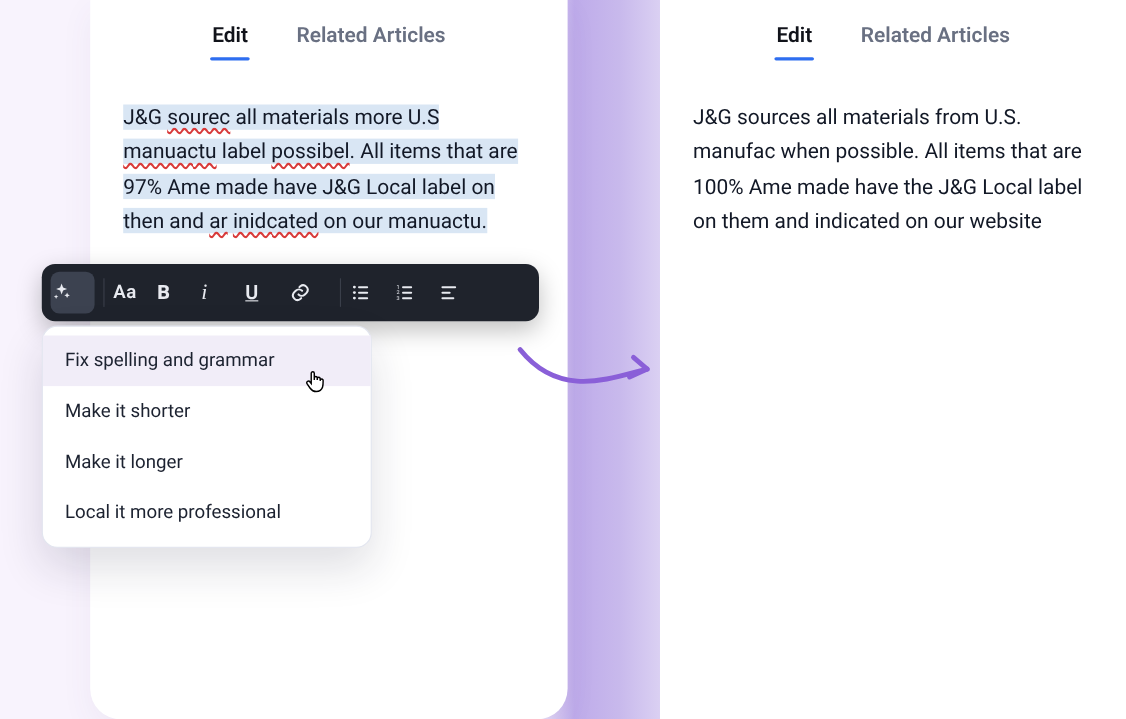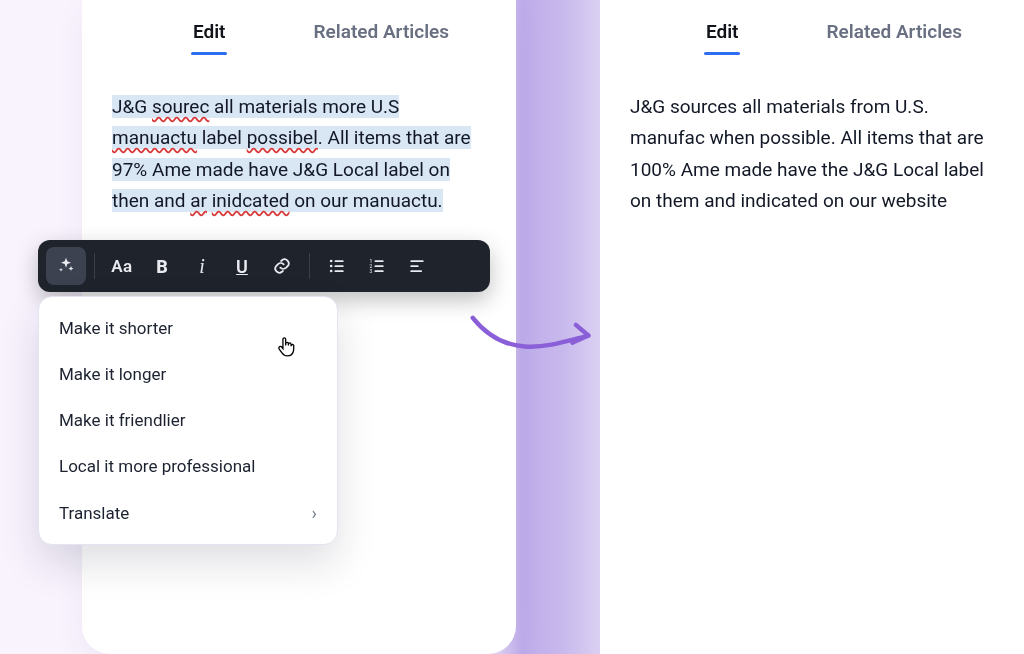--- a/index.html
+++ b/index.html
@@ -45,21 +45,20 @@
     padding-top: 14px;
     padding-bottom: 10px;
   }
   .tab {
     font-size: 19px;
     font-weight: 600;
     color: #697082;
     padding: 6px 2px 10px;
     cursor: pointer;
     position: relative;
-    margin-left: 44px;
   }
   .tab.active { color: #11131a; }
   .tab.active::after {
     content: "";
     position: absolute;
     left: 0; right: 0; bottom: -2px;
     height: 3px;
     background: #2e6ef0;
     border-radius: 2px;
   }
@@ -92,21 +91,20 @@
     padding: 0 8px;
     gap: 2px;
     color: #e6e8ee;
     box-shadow: 0 8px 22px rgba(0,0,0,0.25);
     z-index: 5;
   }
   .tb-btn {
     width: 38px; height: 38px;
     display: flex;
     align-items: center;
-    justify-content: center;
     border-radius: 8px;
     cursor: pointer;
     color:#e8eaf0;
   }
   .tb-btn.ai { background: #3c4250; width:40px;}
   .tb-sep {
     width: 1px; height: 26px;
     background: #3a3f4a;
     margin: 0 6px;
   }
@@ -219,35 +217,31 @@
     <div class="tb-btn">
       <svg viewBox="0 0 24 24">
         <rect x="4" y="5" width="16" height="2.2" rx="1" fill="#e8eaf0"></rect>
         <rect x="4" y="11" width="10" height="2.2" rx="1" fill="#e8eaf0"></rect>
         <rect x="4" y="17" width="14" height="2.2" rx="1" fill="#e8eaf0"></rect>
       </svg>
     </div>
   </div>
 
   <div class="menu">
+    <div class="menu-item hover">
+      <span>Fix spelling and grammar</span>
+    </div>
     <div class="menu-item">
       <span>Make it shorter</span>
     </div>
     <div class="menu-item">
       <span>Make it longer</span>
     </div>
     <div class="menu-item">
-      <span>Make it friendlier</span>
-    </div>
-    <div class="menu-item">
       <span>Local it more professional</span>
-    </div>
-    <div class="menu-item">
-      <span>Translate</span>
-      <span class="chev">›</span>
     </div>
   </div>
 
   <svg class="cursor-hand" viewBox="0 0 32 32">
     <path fill="#ffffff" stroke="#000" stroke-width="1.6" d="M11 16V6.5a1.7 1.7 0 0 1 3.4 0V14l.1-2.2a1.6 1.6 0 0 1 3.2 0V14l.1-1.4a1.6 1.6 0 0 1 3.2 0V15l.1-.6a1.6 1.6 0 0 1 3.2.2c0 3 .1 5-.6 7.3-1 3.3-3.4 5.1-7.2 5.1-3.3 0-5-1.3-6.7-3.7l-3.4-4.8c-.8-1.1-.5-2.3.5-2.9 1-.6 2.1-.3 2.8.7l1.3 1.7z"></path>
   </svg>
 
   <svg class="arrow" viewBox="0 0 160 90">
     <path d="M10 20 C 50 70, 100 50, 140 40" fill="none" stroke="#8a5fd8" stroke-width="5" stroke-linecap="round"></path>
     <path d="M140 40 l-14 -12 M140 40 l-18 8" fill="none" stroke="#8a5fd8" stroke-width="5" stroke-linecap="round"></path>

